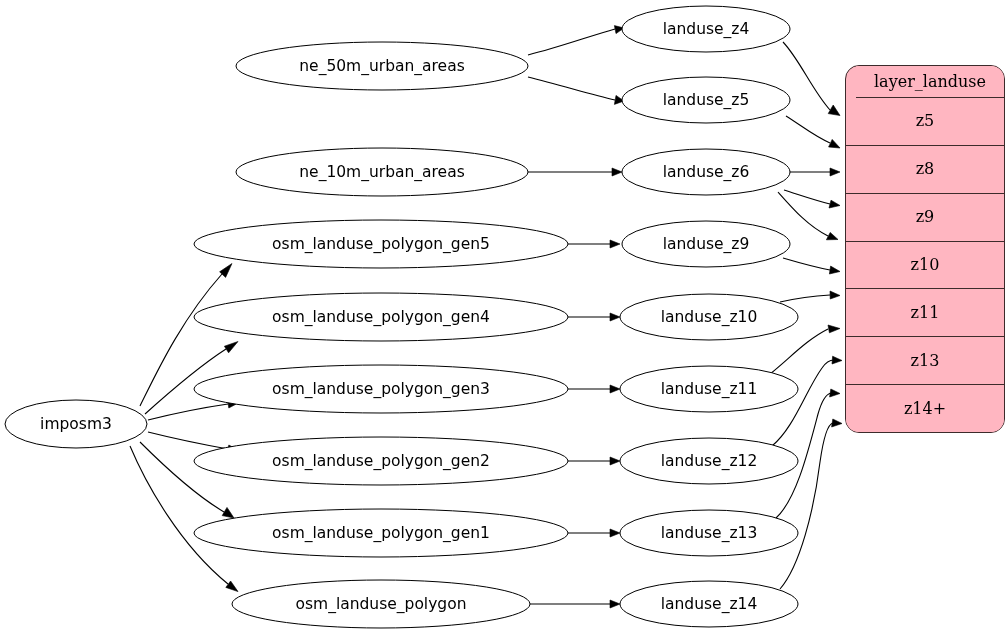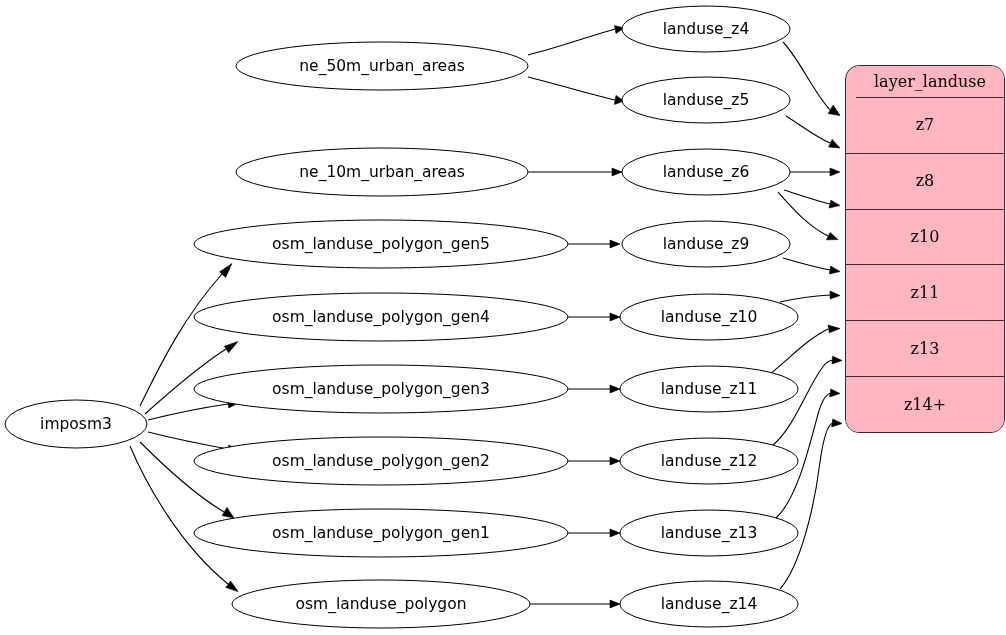--- a/index.html
+++ b/index.html
@@ -309,21 +309,22 @@
 
       <g>
         <ellipse class="node-ellipse" cx="709" cy="604" rx="89" ry="23"></ellipse>
         <text class="node-label" x="709" y="604">landuse_z14</text>
       </g>
     </g>
   </svg>
 
   <div id="table-node">
     <div class="trow header">layer_landuse</div>
-    <div class="trow">z7</div>
+    <div class="trow">z5</div>
     <div class="trow">z8</div>
+    <div class="trow">z9</div>
     <div class="trow">z10</div>
     <div class="trow">z11</div>
     <div class="trow">z13</div>
     <div class="trow">z14+</div>
   </div>
 
 </div>
 
 </body></html>

